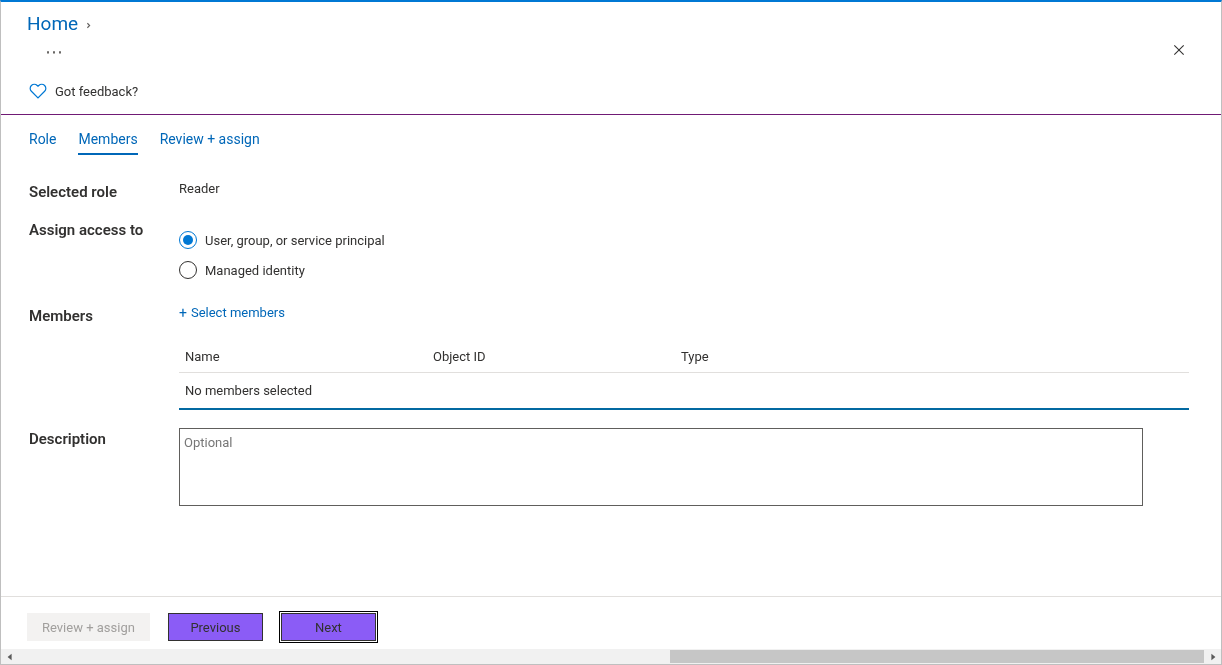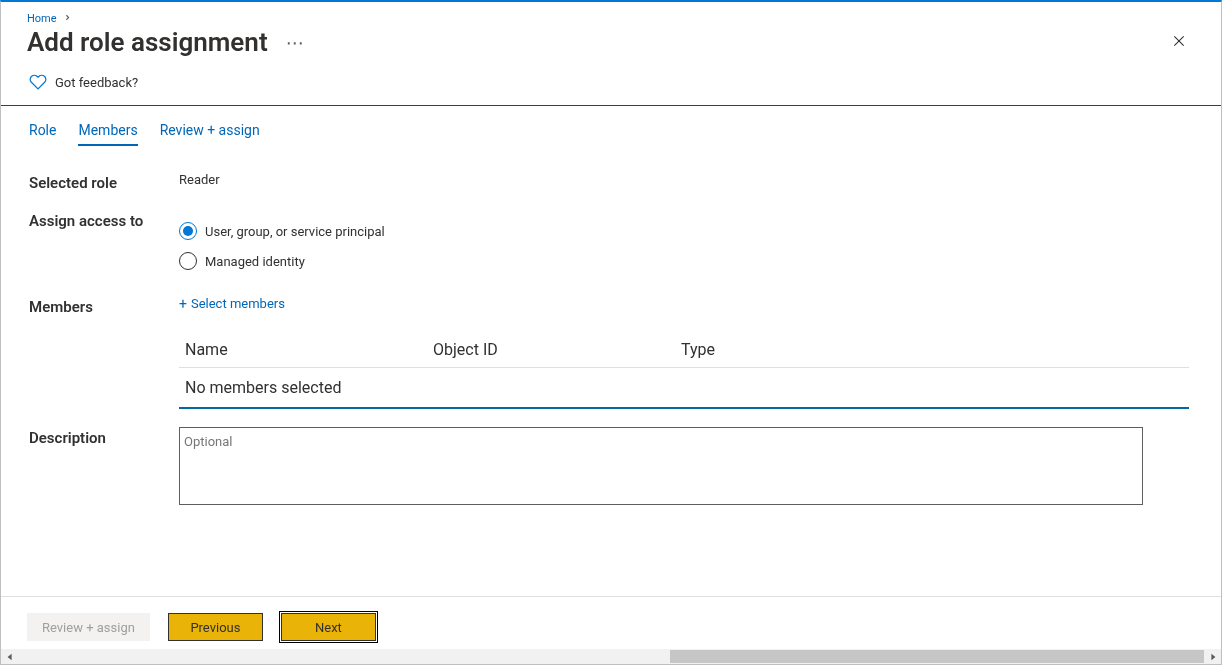--- a/index.html
+++ b/index.html
@@ -14,21 +14,21 @@
     overflow: hidden;
     border-top: 2px solid #0078d4;
     border-left: 1px solid #bfbfbf;
     border-right: 1px solid #bfbfbf;
     border-bottom: 1px solid #bfbfbf;
   }
   .breadcrumb {
     display: flex;
     align-items: center;
     padding: 10px 26px 0 26px;
-    font-size: 11px;
+    font-size: 19px;
   }
   .breadcrumb a {
     color: #0067b8;
     text-decoration: none;
   }
   .breadcrumb .chev {
     margin: 0 6px;
     color: #605e5c;
   }
   .title-row {
@@ -139,21 +139,21 @@
   }
   .plus {
     font-size: 14px;
     line-height: 1;
   }
   .members-table {
     margin-top: 20px;
   }
   .thead, .tbody-row, .empty-row {
     display: flex;
-    font-size: 16px;
+    font-size: 13px;
   }
   .thead {
     border-bottom: 1px solid #e1dfdd;
     padding: 8px 6px;
     font-weight: 400;
     color: #323130;
   }
   .col-name { width: 248px; }
   .col-oid { width: 248px; }
   .col-type { flex: 1; }
@@ -185,21 +185,21 @@
   }
   .btn {
     height: 28px;
     min-width: 95px;
     padding: 0 14px;
     font-size: 13px;
     display: inline-flex;
     align-items: center;
     justify-content: center;
     cursor: pointer;
-    background: #eab308;
+    background: #8b5cf6;
     border: 1px solid #323130;
   }
   .btn.disabled {
     background: #f3f2f1;
     color: #a19f9d;
     border: 1px solid #f3f2f1;
     cursor: default;
   }
   .btn.focus {
     outline: 1px solid #000;
@@ -235,21 +235,20 @@
 <div class="breadcrumb">
   <a href="#">Home</a>
   <span class="chev">
     <svg width="9" height="9" viewBox="0 0 24 24" fill="none" stroke="#605e5c" stroke-width="3">
         <polyline points="9 18 15 12 9 6"></polyline>
       </svg>
   </span>
 </div>
 
 <div class="title-row">
-  <h1>Add role assignment</h1>
   <span class="dots">⋯</span>
   <div class="spacer"></div>
   <span class="close-x">
     <svg width="16" height="16" viewBox="0 0 24 24" fill="none" stroke="#323130" stroke-width="1.6">
         <line x1="5" y1="5" x2="19" y2="19"></line>
         <line x1="19" y1="5" x2="5" y2="19"></line>
       </svg>
   </span>
 </div>
 

